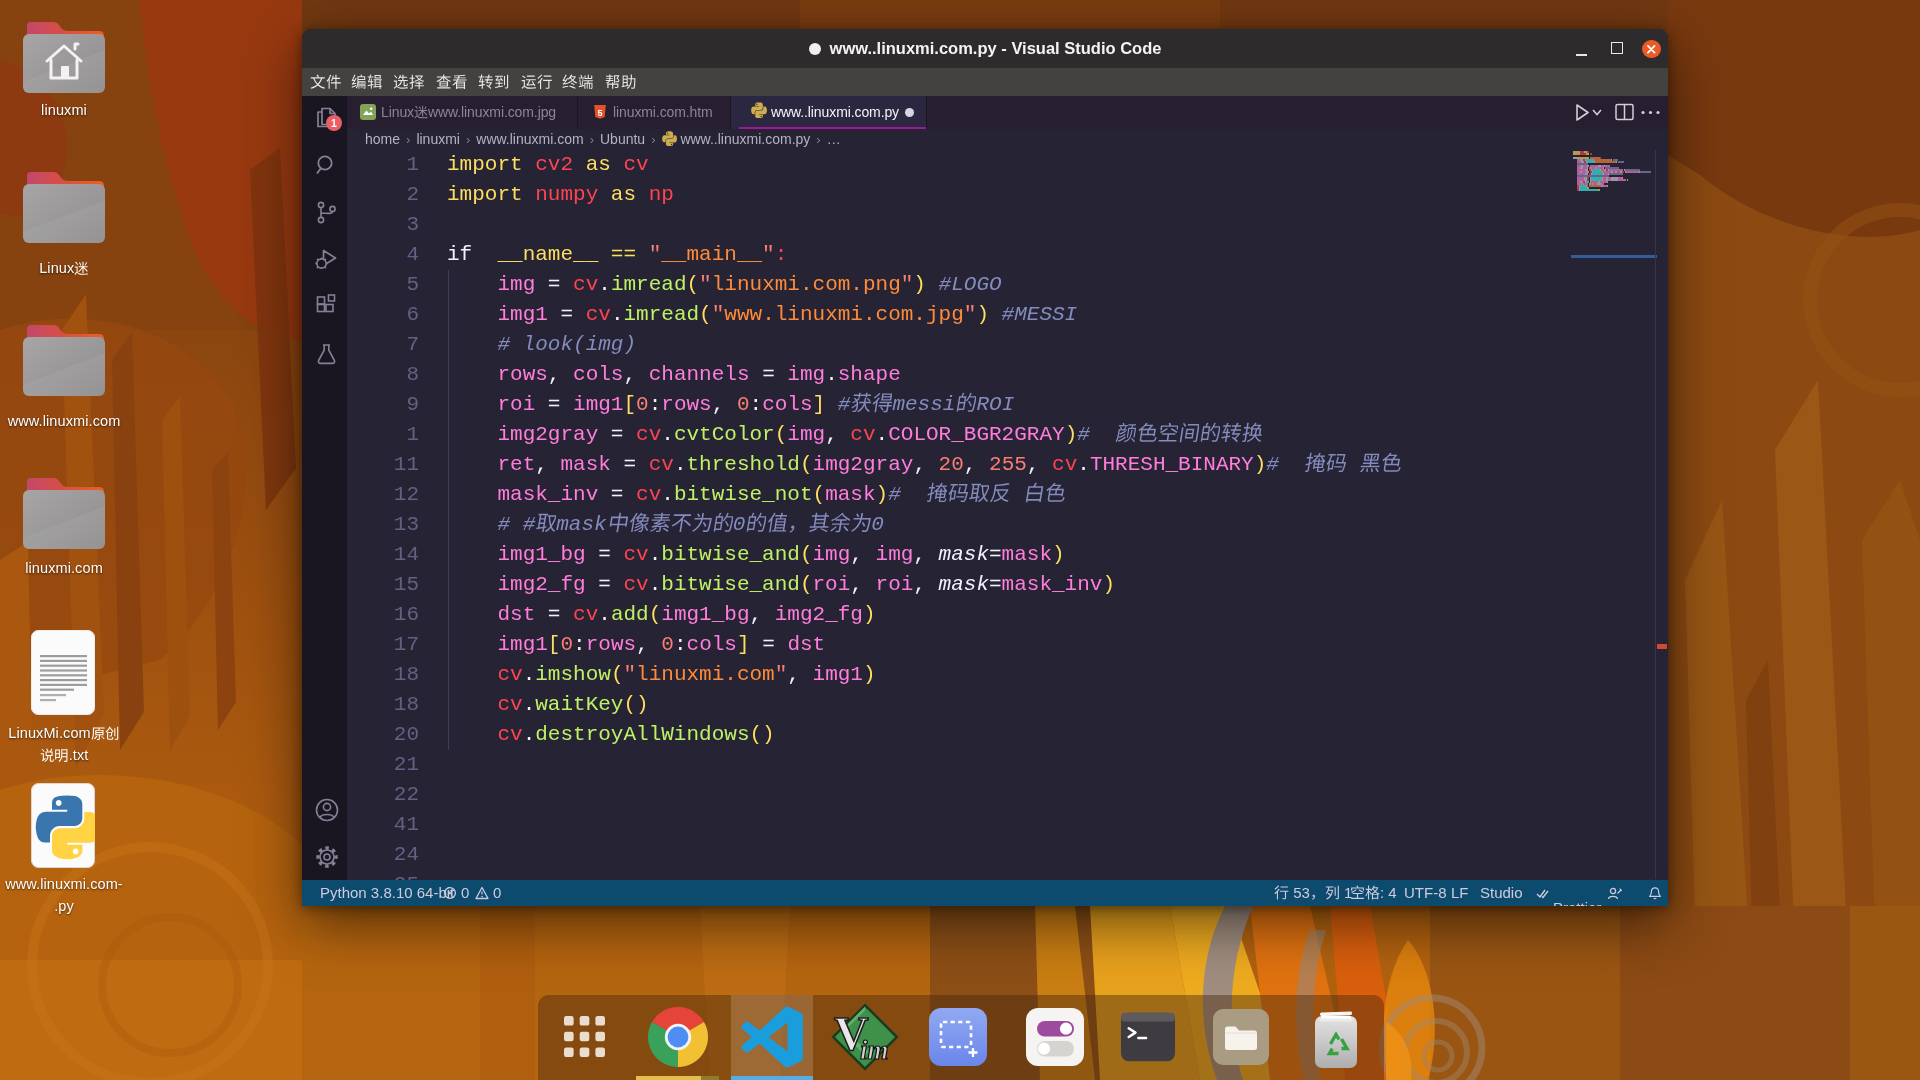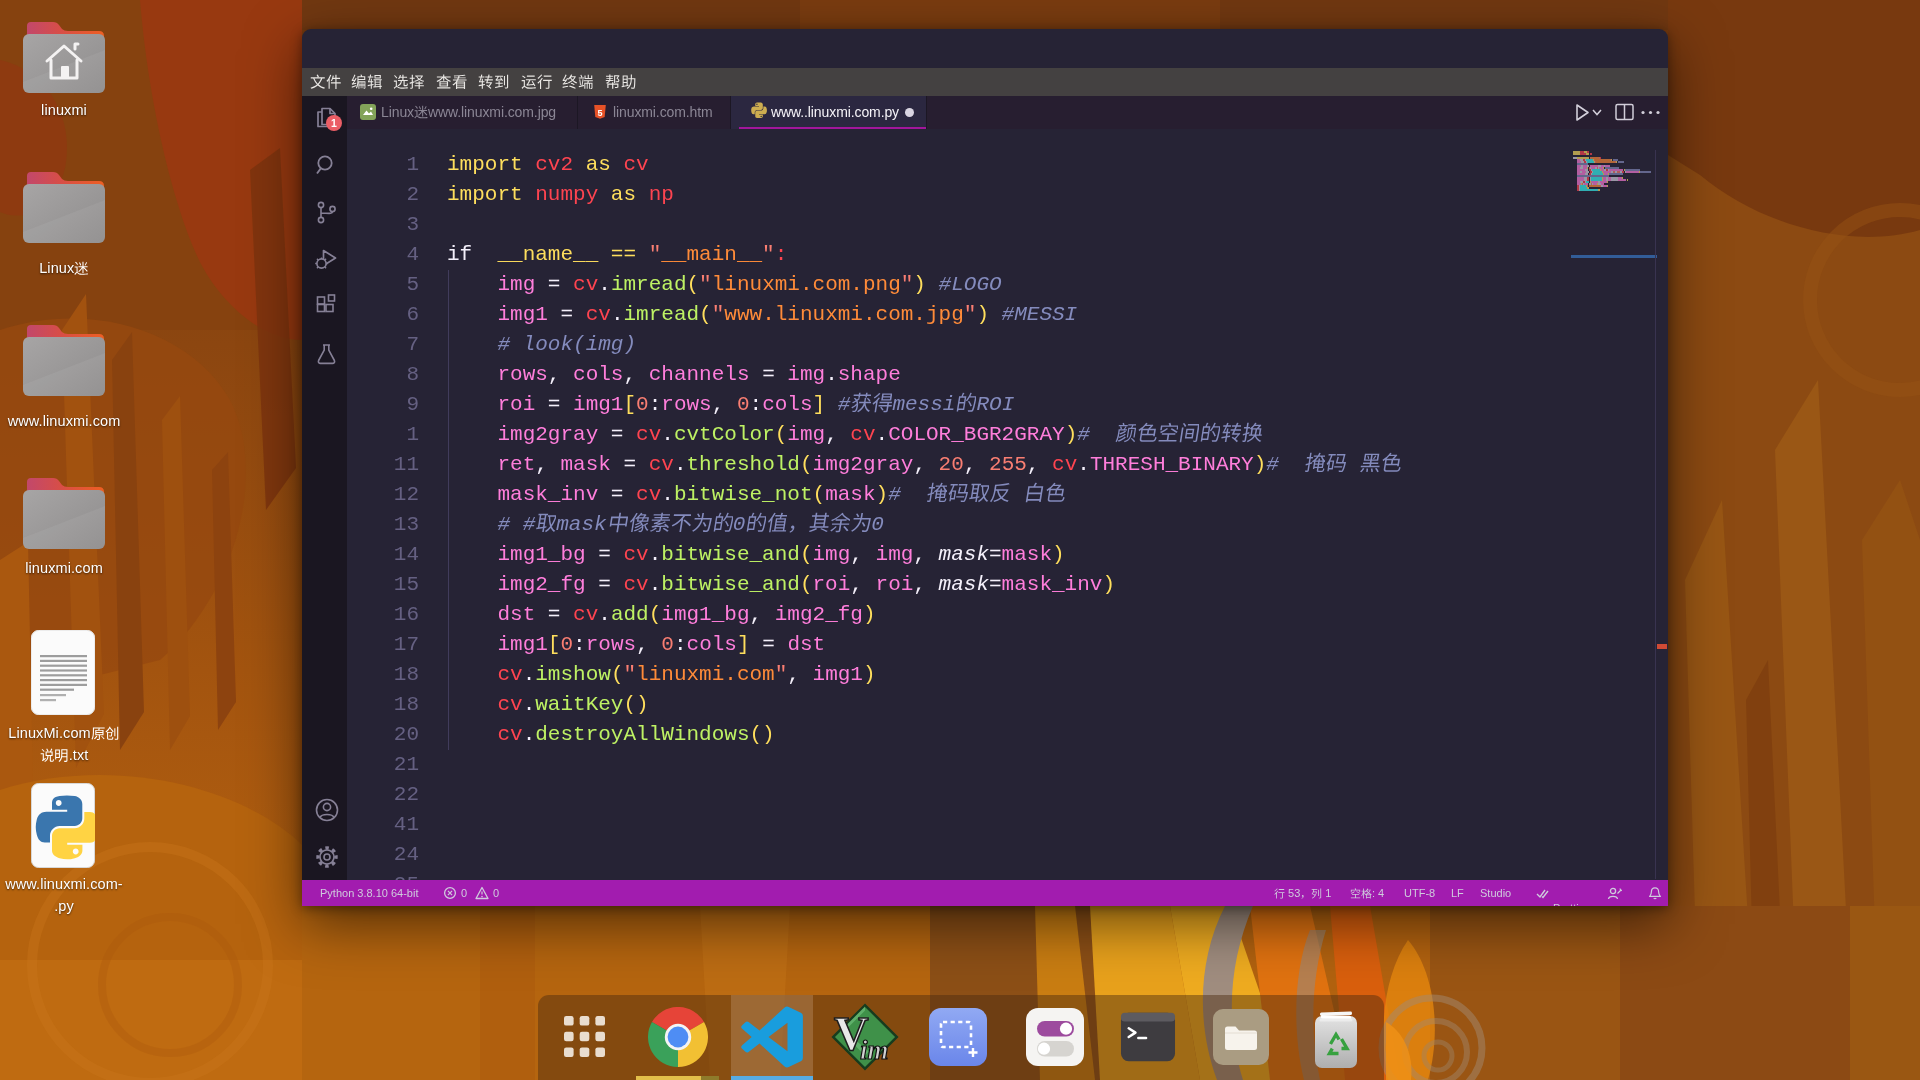--- a/index.html
+++ b/index.html
@@ -10,21 +10,21 @@
   text-shadow:0 1px 2px rgba(0,0,0,.65);letter-spacing:.1px;line-height:22px}
 
 #win{position:absolute;left:302px;top:29px;width:1366px;height:877px;border-radius:9px 9px 0 0;
   box-shadow:0 18px 55px rgba(0,0,0,.55),0 2px 12px rgba(0,0,0,.4);overflow:hidden;background:#262335}
 #titlebar{position:absolute;left:0;top:0;width:100%;height:39px;background:#2d2b2b;border-radius:9px 9px 0 0}
 #title{position:absolute;top:0;left:0;width:100%;height:39px;line-height:39px;text-align:center;
   color:#f5f4f3;font-weight:bold;font-size:16.5px}
 #menubar{position:absolute;left:0;top:39px;width:100%;height:28px;background:#444141;color:#e9e7e4;font-size:15.5px}
 .mitem{position:absolute;top:0;height:28px;line-height:27px}
 #activitybar{position:absolute;left:0;top:67px;width:45px;height:784px;background:#1a1621}
-#statusbar{position:absolute;left:0;top:851px;width:100%;height:26px;background:#a21caf;color:#cfcbdd;font-size:11px}
+#statusbar{position:absolute;left:0;top:851px;width:100%;height:26px;background:#0c4a6e;color:#cfcbdd;font-size:15px}
 #tabbar{position:absolute;left:45px;top:67px;width:1321px;height:33px;background:#271e30}
 .tab{position:absolute;top:0;height:33px;font-size:14px;line-height:32px;color:#8b8695;letter-spacing:-.1px}
 .tabsep{position:absolute;top:0;width:1px;height:33px;background:#1c1724}
 #breadcrumb{position:absolute;left:45px;top:100px;width:1321px;height:22px;background:#262335;
   color:#b6b2c3;font-size:14px;line-height:21px}
 .bsep{color:#817b90;padding:0 6px;font-size:13px}
 #editor{position:absolute;left:45px;top:122px;width:1321px;height:729px;background:#262335}
 #gutter{position:absolute;left:45px;top:121px;width:72px;text-align:right;color:#656082;
   font:21px "Liberation Mono",monospace;line-height:30px}
 #code{position:absolute;left:145px;top:121px;font:21px "Liberation Mono",monospace;line-height:30px;white-space:pre;color:#f4f0fb}
@@ -354,20 +354,28 @@
     <svg class="abs" style="left:31px;top:783px" width="64" height="85" viewBox="0 0 64 85">
       <rect x="0.5" y="0.5" width="63" height="84" rx="7" fill="#fbfbfb" stroke="#d8d8d8"></rect>
       <g transform="translate(4 11)">
         <path d="M31.9 1.5c-2.6 0-5.1.2-7.3.6-6.4 1.1-7.6 3.5-7.6 7.9v5.8h15.2v1.9H11.3c-4.4 0-8.3 2.7-9.5 7.7-1.4 5.8-1.4 9.4 0 15.4 1.1 4.5 3.6 7.7 8 7.7h5.2v-7c0-5 4.4-9.5 9.5-9.5h15.2c4.2 0 7.6-3.5 7.6-7.7V10c0-4.1-3.5-7.2-7.6-7.9-2.6-.4-5.3-.6-7.8-.6zM23.7 6.1c1.6 0 2.9 1.3 2.9 2.9s-1.3 2.9-2.9 2.9-2.9-1.3-2.9-2.9 1.3-2.9 2.9-2.9z" fill="#3a76ae"></path>
         <path d="M49.3 17.8v6.8c0 5.3-4.5 9.7-9.5 9.7H24.6c-4.1 0-7.6 3.6-7.6 7.7v14.5c0 4.1 3.6 6.5 7.6 7.7 4.8 1.4 9.4 1.7 15.2 0 3.9-1.1 7.6-3.4 7.6-7.7v-5.8H32.2v-1.9h22.8c4.4 0 6.1-3.1 7.6-7.7 1.6-4.8 1.5-9.3 0-15.4-1.1-4.4-3.2-7.7-7.6-7.7h-5.7zM40.7 54.6c1.6 0 2.9 1.3 2.9 2.9s-1.3 2.9-2.9 2.9-2.9-1.3-2.9-2.9 1.3-2.9 2.9-2.9z" fill="#ffd343"></path>
       </g>
     </svg>
     <div class="dlabel" style="left:-16px;top:873px">www.linuxmi.com-<br>.py</div>
     <div id="win">
       <div id="editor"></div>
+      <div id="titlebar">
+        <div id="title"><span style="display:inline-block;width:12px;height:12px;border-radius:50%;background:#f2f0ef;margin-right:9px;vertical-align:-1px"></span>www..linuxmi.com.py - Visual Studio Code</div>
+        <div class="abs" style="left:1274px;top:25px;width:11px;height:1.8px;background:#e9e7e5"></div>
+        <div class="abs" style="left:1309px;top:13px;width:12px;height:12px;border:1.6px solid #e9e7e5"></div>
+        <div class="abs" style="left:1340px;top:10.5px;width:18.5px;height:18.5px;border-radius:50%;background:#ea5b27"><svg width="18.5" height="18.5" viewBox="0 0 18 18">
+            <path d="M5.8 5.8 L12.2 12.2 M12.2 5.8 L5.8 12.2" stroke="#fff" stroke-width="1.8" stroke-linecap="round"></path>
+          </svg></div>
+      </div>
       <div id="menubar">
         <div class="mitem" style="left:8px"><svg class="zh" viewBox="0 0 1000 1000">
             <use href="#u6587"></use>
           </svg><svg class="zh" viewBox="0 0 1000 1000">
             <use href="#u4ef6"></use>
           </svg></div>
         <div class="mitem" style="left:49px"><svg class="zh" viewBox="0 0 1000 1000">
             <use href="#u7f16"></use>
           </svg><svg class="zh" viewBox="0 0 1000 1000">
             <use href="#u8f91"></use>
@@ -487,20 +495,30 @@
         </svg>
         <svg class="abs" style="left:1265px;top:4px" width="25" height="25" viewBox="0 0 25 25">
           <rect x="4" y="4.5" width="17" height="15" rx="1.5" fill="none" stroke="#d2cfda" stroke-width="1.5"></rect>
           <line x1="12.5" y1="4.5" x2="12.5" y2="19.5" stroke="#d2cfda" stroke-width="1.5"></line>
         </svg>
         <svg class="abs" style="left:1291px;top:4px" width="25" height="25" viewBox="0 0 25 25">
           <circle cx="5" cy="12.5" r="1.6" fill="#d2cfda"></circle>
           <circle cx="12.5" cy="12.5" r="1.6" fill="#d2cfda"></circle>
           <circle cx="20" cy="12.5" r="1.6" fill="#d2cfda"></circle>
         </svg>
+      </div>
+      <div id="breadcrumb">
+        <span style="position:absolute;left:18px">home<span class="bsep">›</span>linuxmi<span class="bsep">›</span>www.linuxmi.com<span class="bsep">›</span>Ubuntu<span class="bsep">›</span><svg style="width:15px;height:15px;vertical-align:-2px" viewBox="0 0 16 16">
+            <g fill="#cdad50">
+              <g transform="scale(0.25)">
+                <path d="M31.9 1.5c-2.6 0-5.1.2-7.3.6-6.4 1.1-7.6 3.5-7.6 7.9v5.8h15.2v1.9H11.3c-4.4 0-8.3 2.7-9.5 7.7-1.4 5.8-1.4 9.4 0 15.4 1.1 4.5 3.6 7.7 8 7.7h5.2v-7c0-5 4.4-9.5 9.5-9.5h15.2c4.2 0 7.6-3.5 7.6-7.7V10c0-4.1-3.5-7.2-7.6-7.9-2.6-.4-5.3-.6-7.8-.6zM23.7 6.1c1.6 0 2.9 1.3 2.9 2.9s-1.3 2.9-2.9 2.9-2.9-1.3-2.9-2.9 1.3-2.9 2.9-2.9z"></path>
+                <path d="M49.3 17.8v6.8c0 5.3-4.5 9.7-9.5 9.7H24.6c-4.1 0-7.6 3.6-7.6 7.7v14.5c0 4.1 3.6 6.5 7.6 7.7 4.8 1.4 9.4 1.7 15.2 0 3.9-1.1 7.6-3.4 7.6-7.7v-5.8H32.2v-1.9h22.8c4.4 0 6.1-3.1 7.6-7.7 1.6-4.8 1.5-9.3 0-15.4-1.1-4.4-3.2-7.7-7.6-7.7h-5.7zM40.7 54.6c1.6 0 2.9 1.3 2.9 2.9s-1.3 2.9-2.9 2.9-2.9-1.3-2.9-2.9 1.3-2.9 2.9-2.9z"></path>
+              </g>
+            </g>
+          </svg> www..linuxmi.com.py<span class="bsep">›</span>…</span>
       </div>
       <div id="gutter">
         <div class="cl">1</div>
         <div class="cl">2</div>
         <div class="cl">3</div>
         <div class="cl">4</div>
         <div class="cl">5</div>
         <div class="cl">6</div>
         <div class="cl">7</div>
         <div class="cl">8</div>

